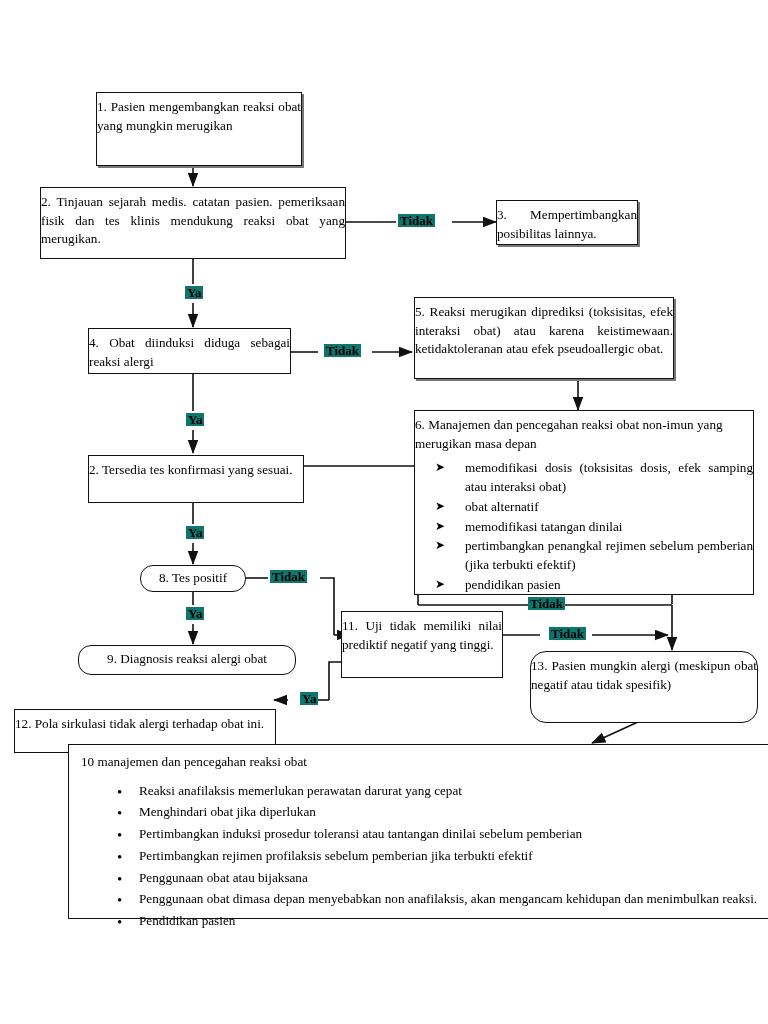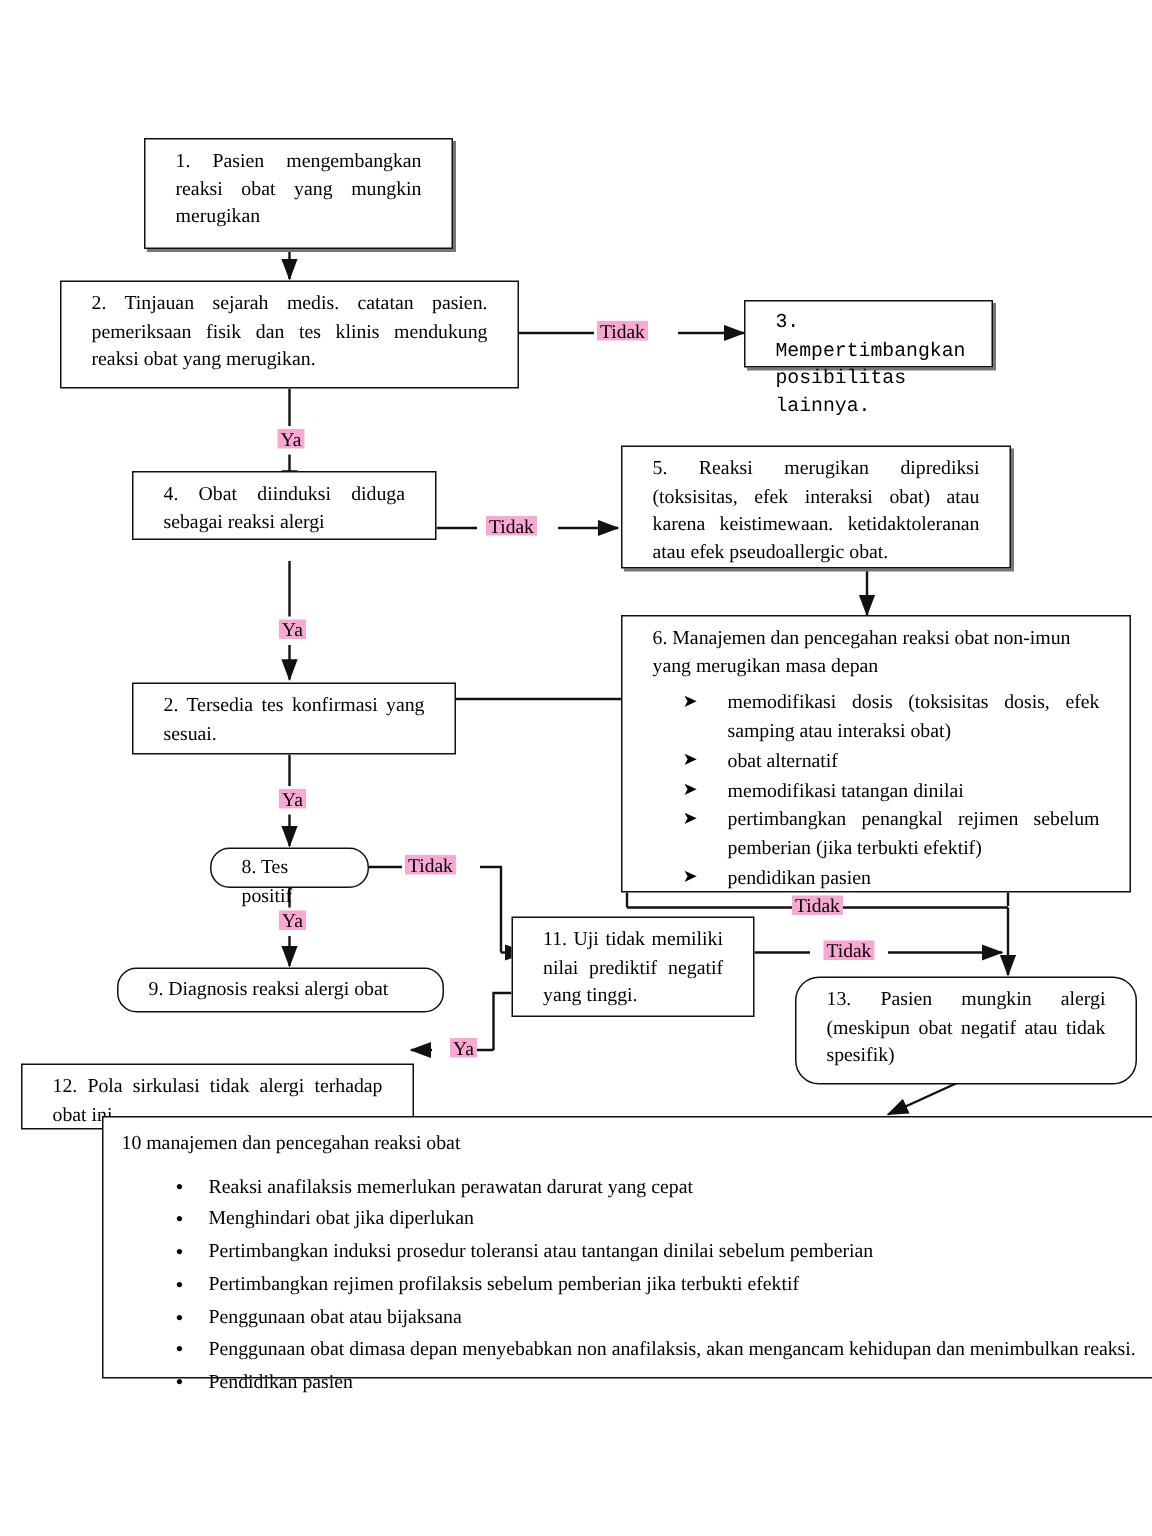--- a/index.html
+++ b/index.html
@@ -16,42 +16,43 @@
     width: 768px;
     height: 1024px;
     background: #ffffff;
     overflow: hidden;
   }
   .node {
     position: absolute;
     box-sizing: border-box;
     border: 1.6px solid #111;
     background: #ffffff;
-    padding: 5px 20px;
+    padding: 5px 0;
     font-size: 13.2px;
     line-height: 1.42;
     text-align: justify;
     text-justify: inter-word;
     z-index: 3;
   }
-  .node.center { text-align: left; border-radius: 13px; }
+  .node.center { text-align: center; border-radius: 13px; }
   .node.left   { text-align: left; }
   .node p { margin: 0; }
 
   
   .shadowed { box-shadow: 2px 2px 0 0 #777; }
 
   .edge-label {
     position: absolute;
     font-size: 13px;
-    background: #f9a8d4;
+    background: #0f766e;
     padding: 0 2px;
     z-index: 6;
     white-space: nowrap;
     line-height: 1;
+    font-weight: bold;
   }
   svg#wires {
     position: absolute;
     left: 0; top: 0;
     width: 768px;
     height: 1024px;
     z-index: 1;
     pointer-events: none;
   }
   ul.bullets {
@@ -136,25 +137,25 @@
   </svg>
 
   <div class="node shadowed" id="node1" style="left:96px; top:92px; width:206px; height:74px;">
     <p>1.   Pasien   mengembangkan reaksi  obat  yang  mungkin merugikan</p>
   </div>
 
   <div class="node" id="node2" style="left:40px; top:187px; width:306px; height:72px;">
     <p>2. Tinjauan  sejarah  medis.  catatan  pasien. pemeriksaan  fisik  dan  tes  klinis  mendukung reaksi       obat       yang       merugikan.</p>
   </div>
 
-  <div class="node shadowed" id="node3" style="left:496px; top:200px; width:166px; height:45px;font-family:Liberation Mono, monospace;">
+  <div class="node shadowed" id="node3" style="left:496px; top:200px; width:142px; height:45px;">
     <p>3.   Mempertimbangkan posibilitas lainnya.</p>
   </div>
 
-  <div class="node" id="node4" style="left:88px; top:314px; width:203px; height:46px;">
+  <div class="node" id="node4" style="left:88px; top:328px; width:203px; height:46px;">
     <p>4.  Obat  diinduksi  diduga sebagai reaksi alergi</p>
   </div>
 
   <div class="node shadowed" id="node5" style="left:414px; top:297px; width:260px; height:82px;">
     <p>5.  Reaksi  merugikan  diprediksi  (toksisitas, efek interaksi obat) atau karena keistimewaan. ketidaktoleranan   atau   efek   pseudoallergic obat.</p>
   </div>
 
   <div class="node left" id="node6" style="left:414px; top:410px; width:340px; height:185px;">
     <p class="heading">6. Manajemen dan pencegahan reaksi obat non-imun yang merugikan masa depan</p>
     <ul class="bullets">

